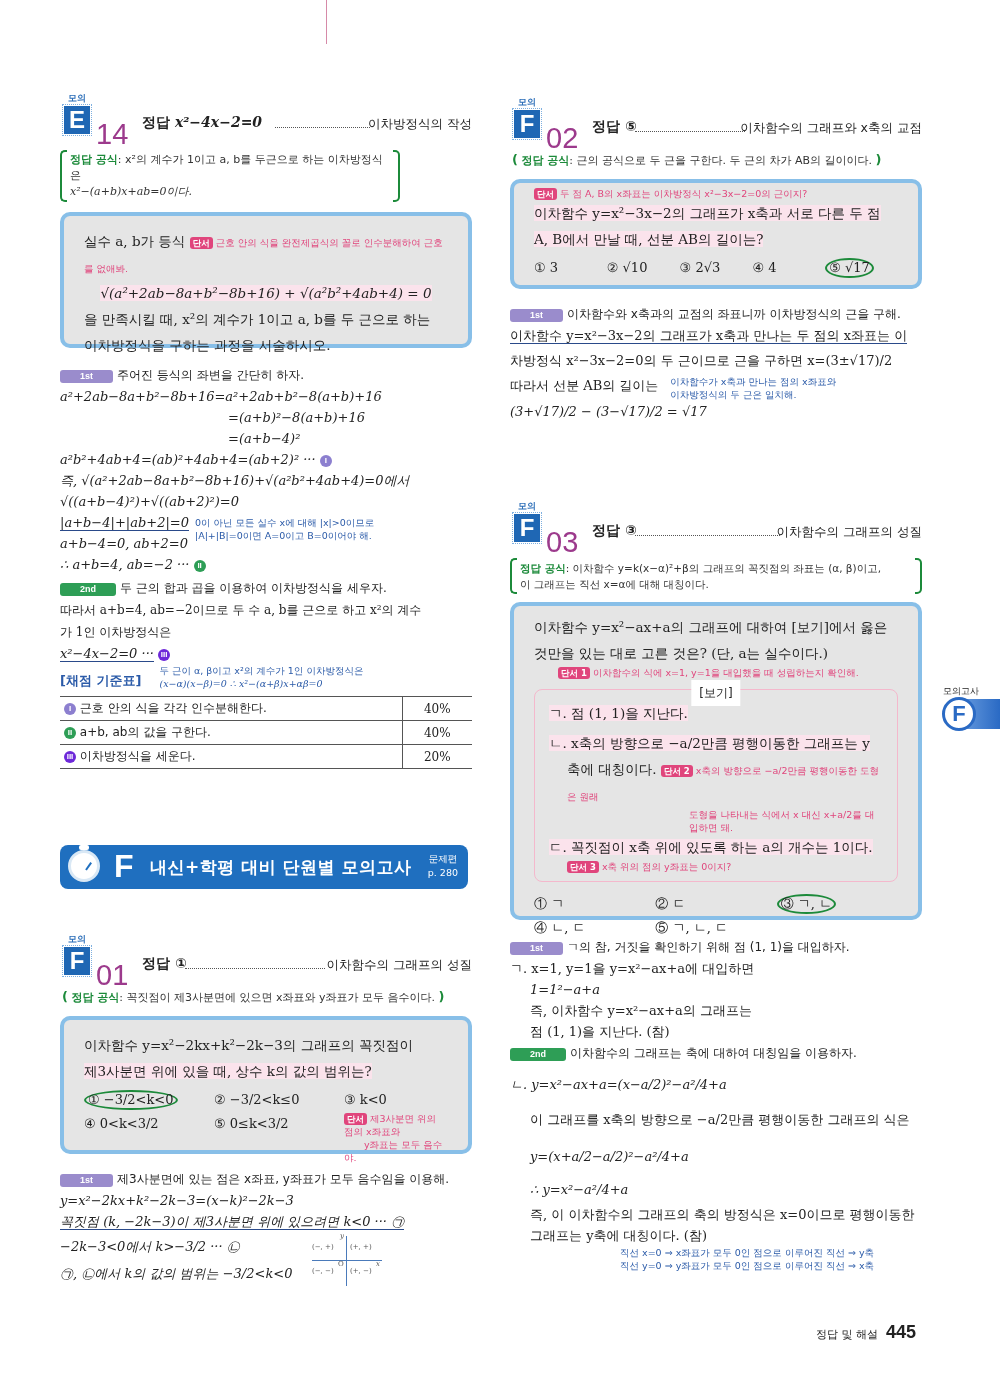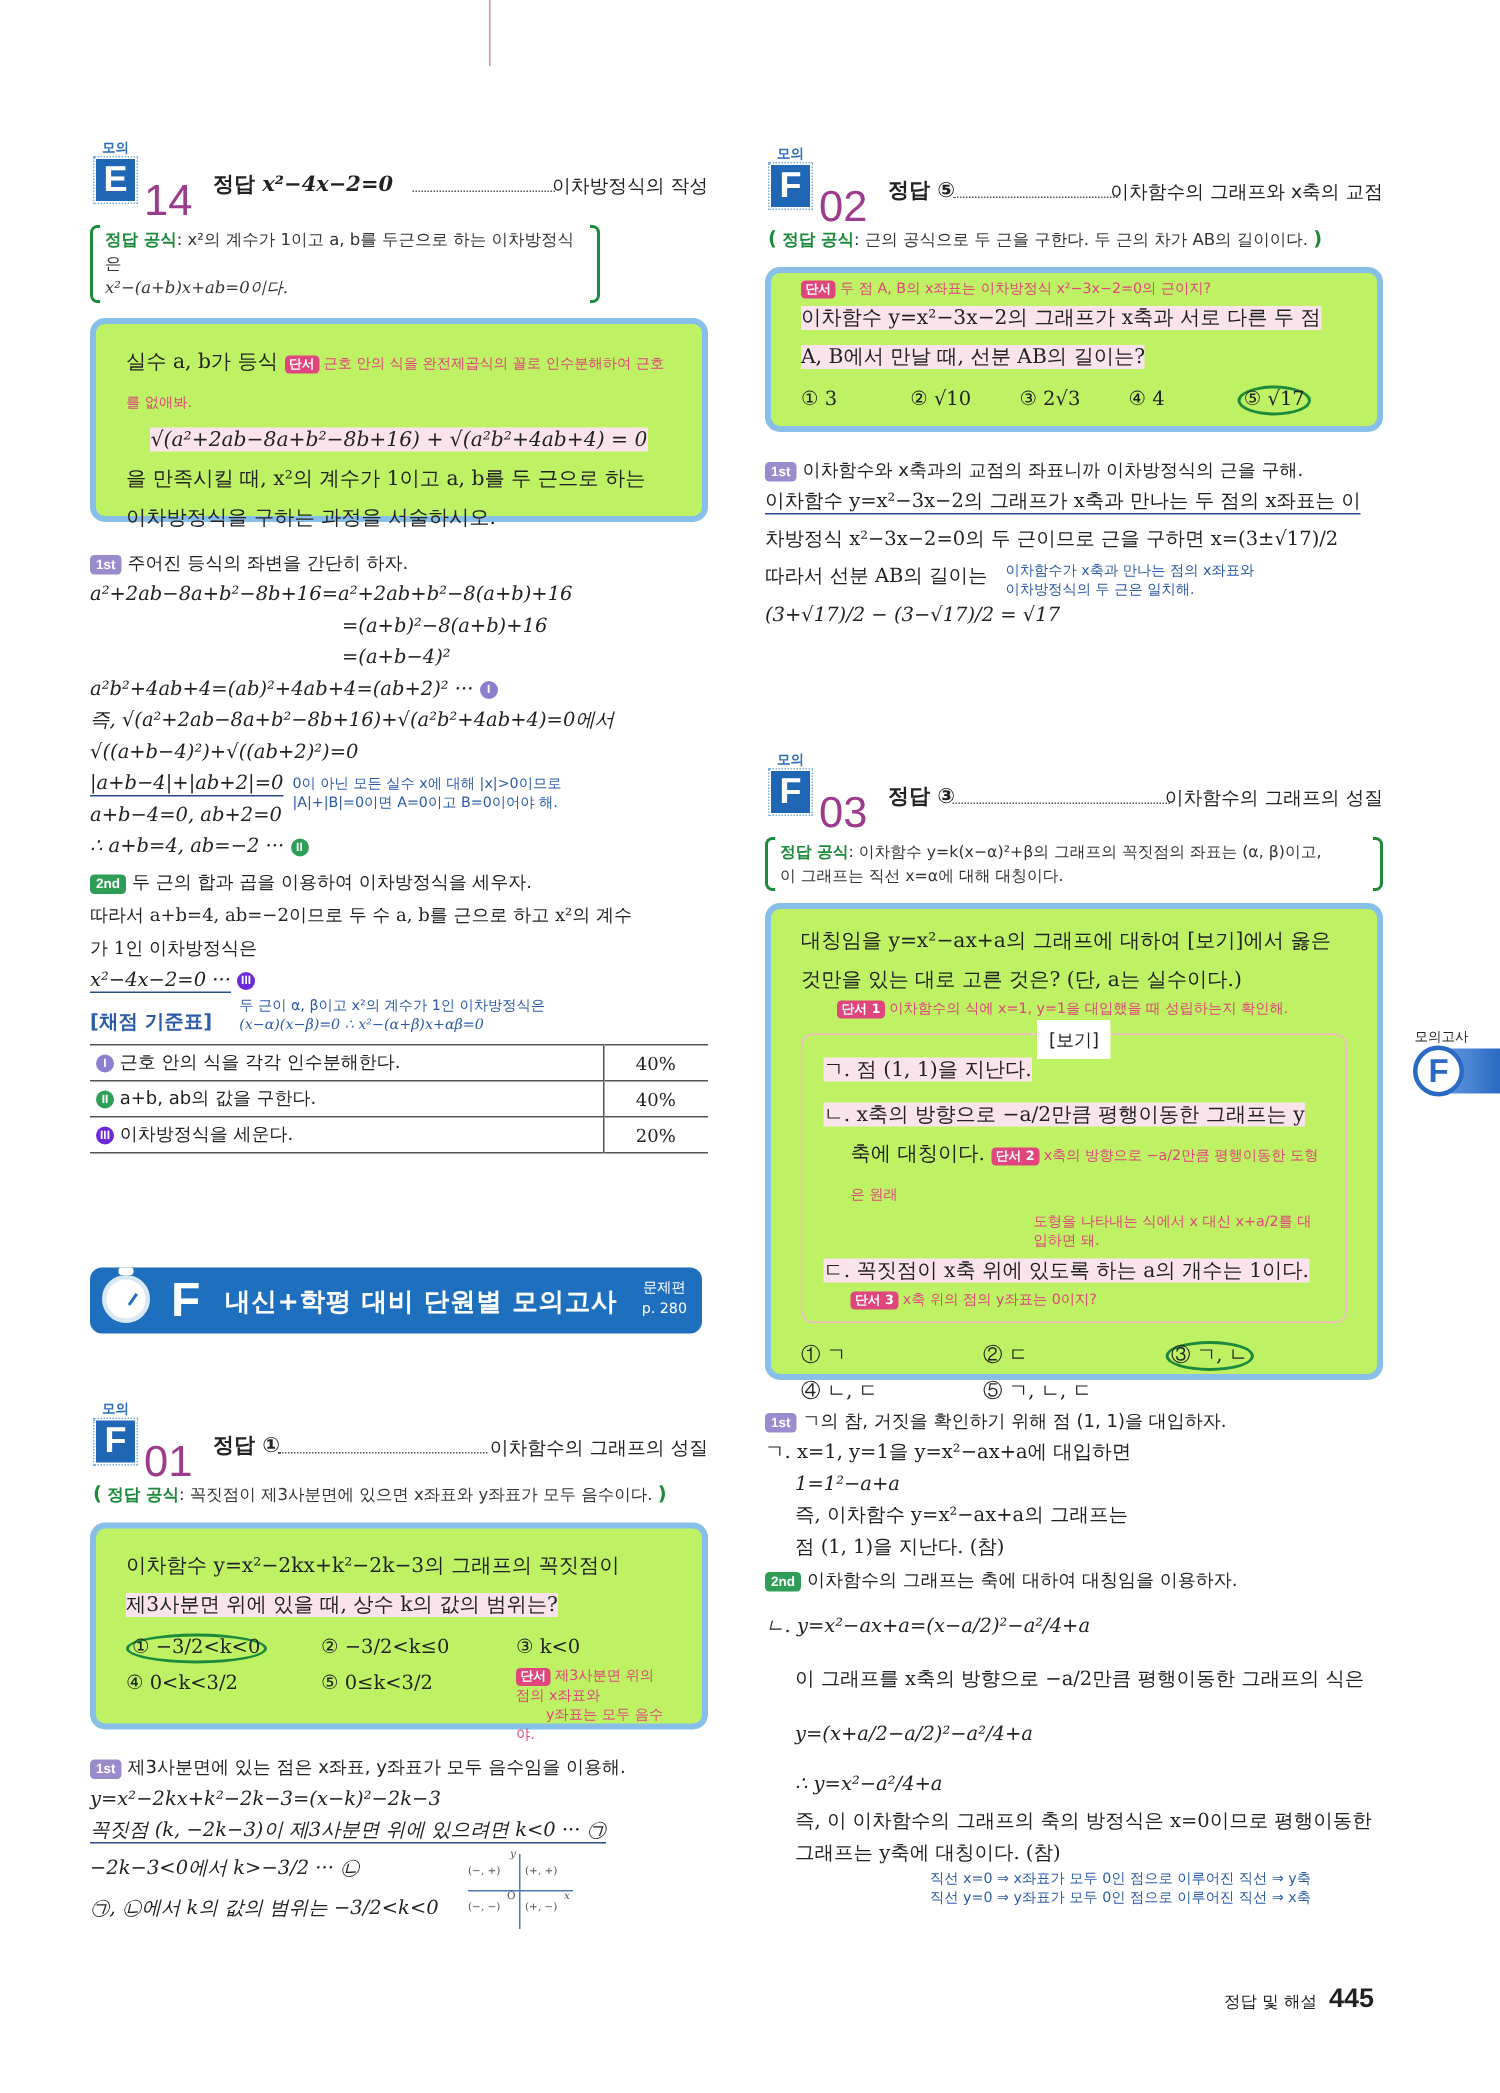--- a/index.html
+++ b/index.html
@@ -23,28 +23,28 @@
   .q-topic { position: absolute; right: 0; top: 24px; font-size: 12.5px; color: #222; white-space: nowrap; }
 
   .formula { position: relative; font-size: 11px; color: #333; padding: 2px 10px; line-height: 16px; }
   .formula::before, .formula::after { content: ""; position: absolute; top: 0; bottom: 0; width: 5px; border: 2px solid #1c8a3a; }
   .formula::before { left: 0; border-right: none; border-radius: 5px 0 0 5px; }
   .formula::after { right: 0; border-left: none; border-radius: 0 5px 5px 0; }
   .formula .lbl { color: #1c8a3a; font-weight: bold; }
   .formula.inline::before, .formula.inline::after { border: none; }
   .formula .br { color: #1c8a3a; font-weight: bold; font-size: 13px; }
 
-  .qbox { border: 4px solid #88bfe8; border-radius: 10px; background: #bef264; padding: 12px 20px; font-family: "DejaVu Serif", serif; font-size: 13.5px; line-height: 26px; color: #222; }
+  .qbox { border: 4px solid #88bfe8; border-radius: 10px; background: #e5e5e5; padding: 12px 20px; font-family: "DejaVu Serif", serif; font-size: 13.5px; line-height: 26px; color: #222; }
   .hint { font-family: "DejaVu Sans", sans-serif; font-size: 9.5px; color: #e0457c; line-height: 13px; }
   .hint-tag { display: inline-block; background: #e0457c; color: #fff; font-weight: bold; font-size: 8.5px; padding: 0 3px; border-radius: 3px; margin-right: 3px; line-height: 12px; }
   .hl { background: #fbe3ec; }
   .circle-green { display: inline-block; border: 2px solid #1c8a3a; border-radius: 50%; padding: 0 2px; line-height: 16px; }
 
   .step { font-size: 12px; line-height: 22px; }
-  .step-tag { display: inline-block; color: #fff; font-weight: bold; font-size: 9px; padding: 0 4px; border-radius: 3px; margin-right: 4px; line-height: 13px; font-family: "Liberation Sans", sans-serif; }
+  .step-tag { display: inline-block; color: #fff; font-weight: bold; font-size: 9px; padding: 0 20px; border-radius: 3px; margin-right: 4px; line-height: 13px; font-family: "Liberation Sans", sans-serif; }
   .tag-1st { background: #9a8ccc; }
   .tag-2nd { background: #2e9e56; }
   .eq { font-family: "DejaVu Serif", serif; font-style: italic; font-size: 13px; line-height: 21px; white-space: nowrap; color: #222; }
   .note { font-size: 9.5px; color: #2a5aa8; line-height: 13px; }
   .uline { border-bottom: 1.5px solid #2a4a8a; }
   .mark { display: inline-block; width: 12px; height: 12px; border-radius: 50%; background: #8c7fcf; color: #fff; font-size: 8px; text-align: center; line-height: 12px; font-style: normal; font-weight: bold; font-family: "Liberation Sans", sans-serif; vertical-align: middle; }
   .mark.g { background: #2e9e56; }
   .mark.p { background: #6d28d9; }
 
   .grading-title { font-size: 13px; color: #2a5aa8; font-weight: bold; }
@@ -262,21 +262,21 @@
     <span class="q-answer"><span>정답</span> <span>③</span></span>
     <span class="q-dots" style="left:125px; width:145px;"></span>
     <span class="q-topic">이차함수의 그래프의 성질</span>
   </div>
   <div class="formula" style="margin-top:6px; font-size:10.5px;">
     <div><span class="lbl">정답 공식</span><span>: 이차함수 y=k(x−α)²+β의 그래프의 꼭짓점의 좌표는 (α, β)이고,</span></div>
     <div>이 그래프는 직선 x=α에 대해 대칭이다.</div>
   </div>
 
   <div class="qbox" style="margin-top:8px; height:318px; padding-top:8px;">
-    <div>대칭임을 y=x²−ax+a의 그래프에 대하여 [보기]에서 옳은</div>
+    <div>이차함수 y=x²−ax+a의 그래프에 대하여 [보기]에서 옳은</div>
     <div>것만을 있는 대로 고른 것은? (단, a는 실수이다.)</div>
     <div class="hint" style="padding-left:24px;"><span class="hint-tag">단서 1</span><span>이차함수의 식에 x=1, y=1을 대입했을 때 성립하는지 확인해.</span></div>
     <div class="bogi">
       <span class="bogi-title">[보기]</span>
       <div><span class="hl">ㄱ. 점 (1, 1)을 지난다.</span></div>
       <div style="margin-top:4px;"><span class="hl">ㄴ. x축의 방향으로 −a/2만큼 평행이동한 그래프는 y</span></div>
       <div style="padding-left:18px;"><span>축에 대칭이다.</span> <span class="hint"><span class="hint-tag">단서 2</span><span>x축의 방향으로 −a/2만큼 평행이동한 도형은 원래</span></span></div>
       <div class="hint" style="padding-left:140px;">도형을 나타내는 식에서 x 대신 x+a/2를 대입하면 돼.</div>
       <div><span class="hl">ㄷ. 꼭짓점이 x축 위에 있도록 하는 a의 개수는 1이다.</span></div>
       <div class="hint" style="padding-left:18px;"><span class="hint-tag">단서 3</span><span>x축 위의 점의 y좌표는 0이지?</span></div>

